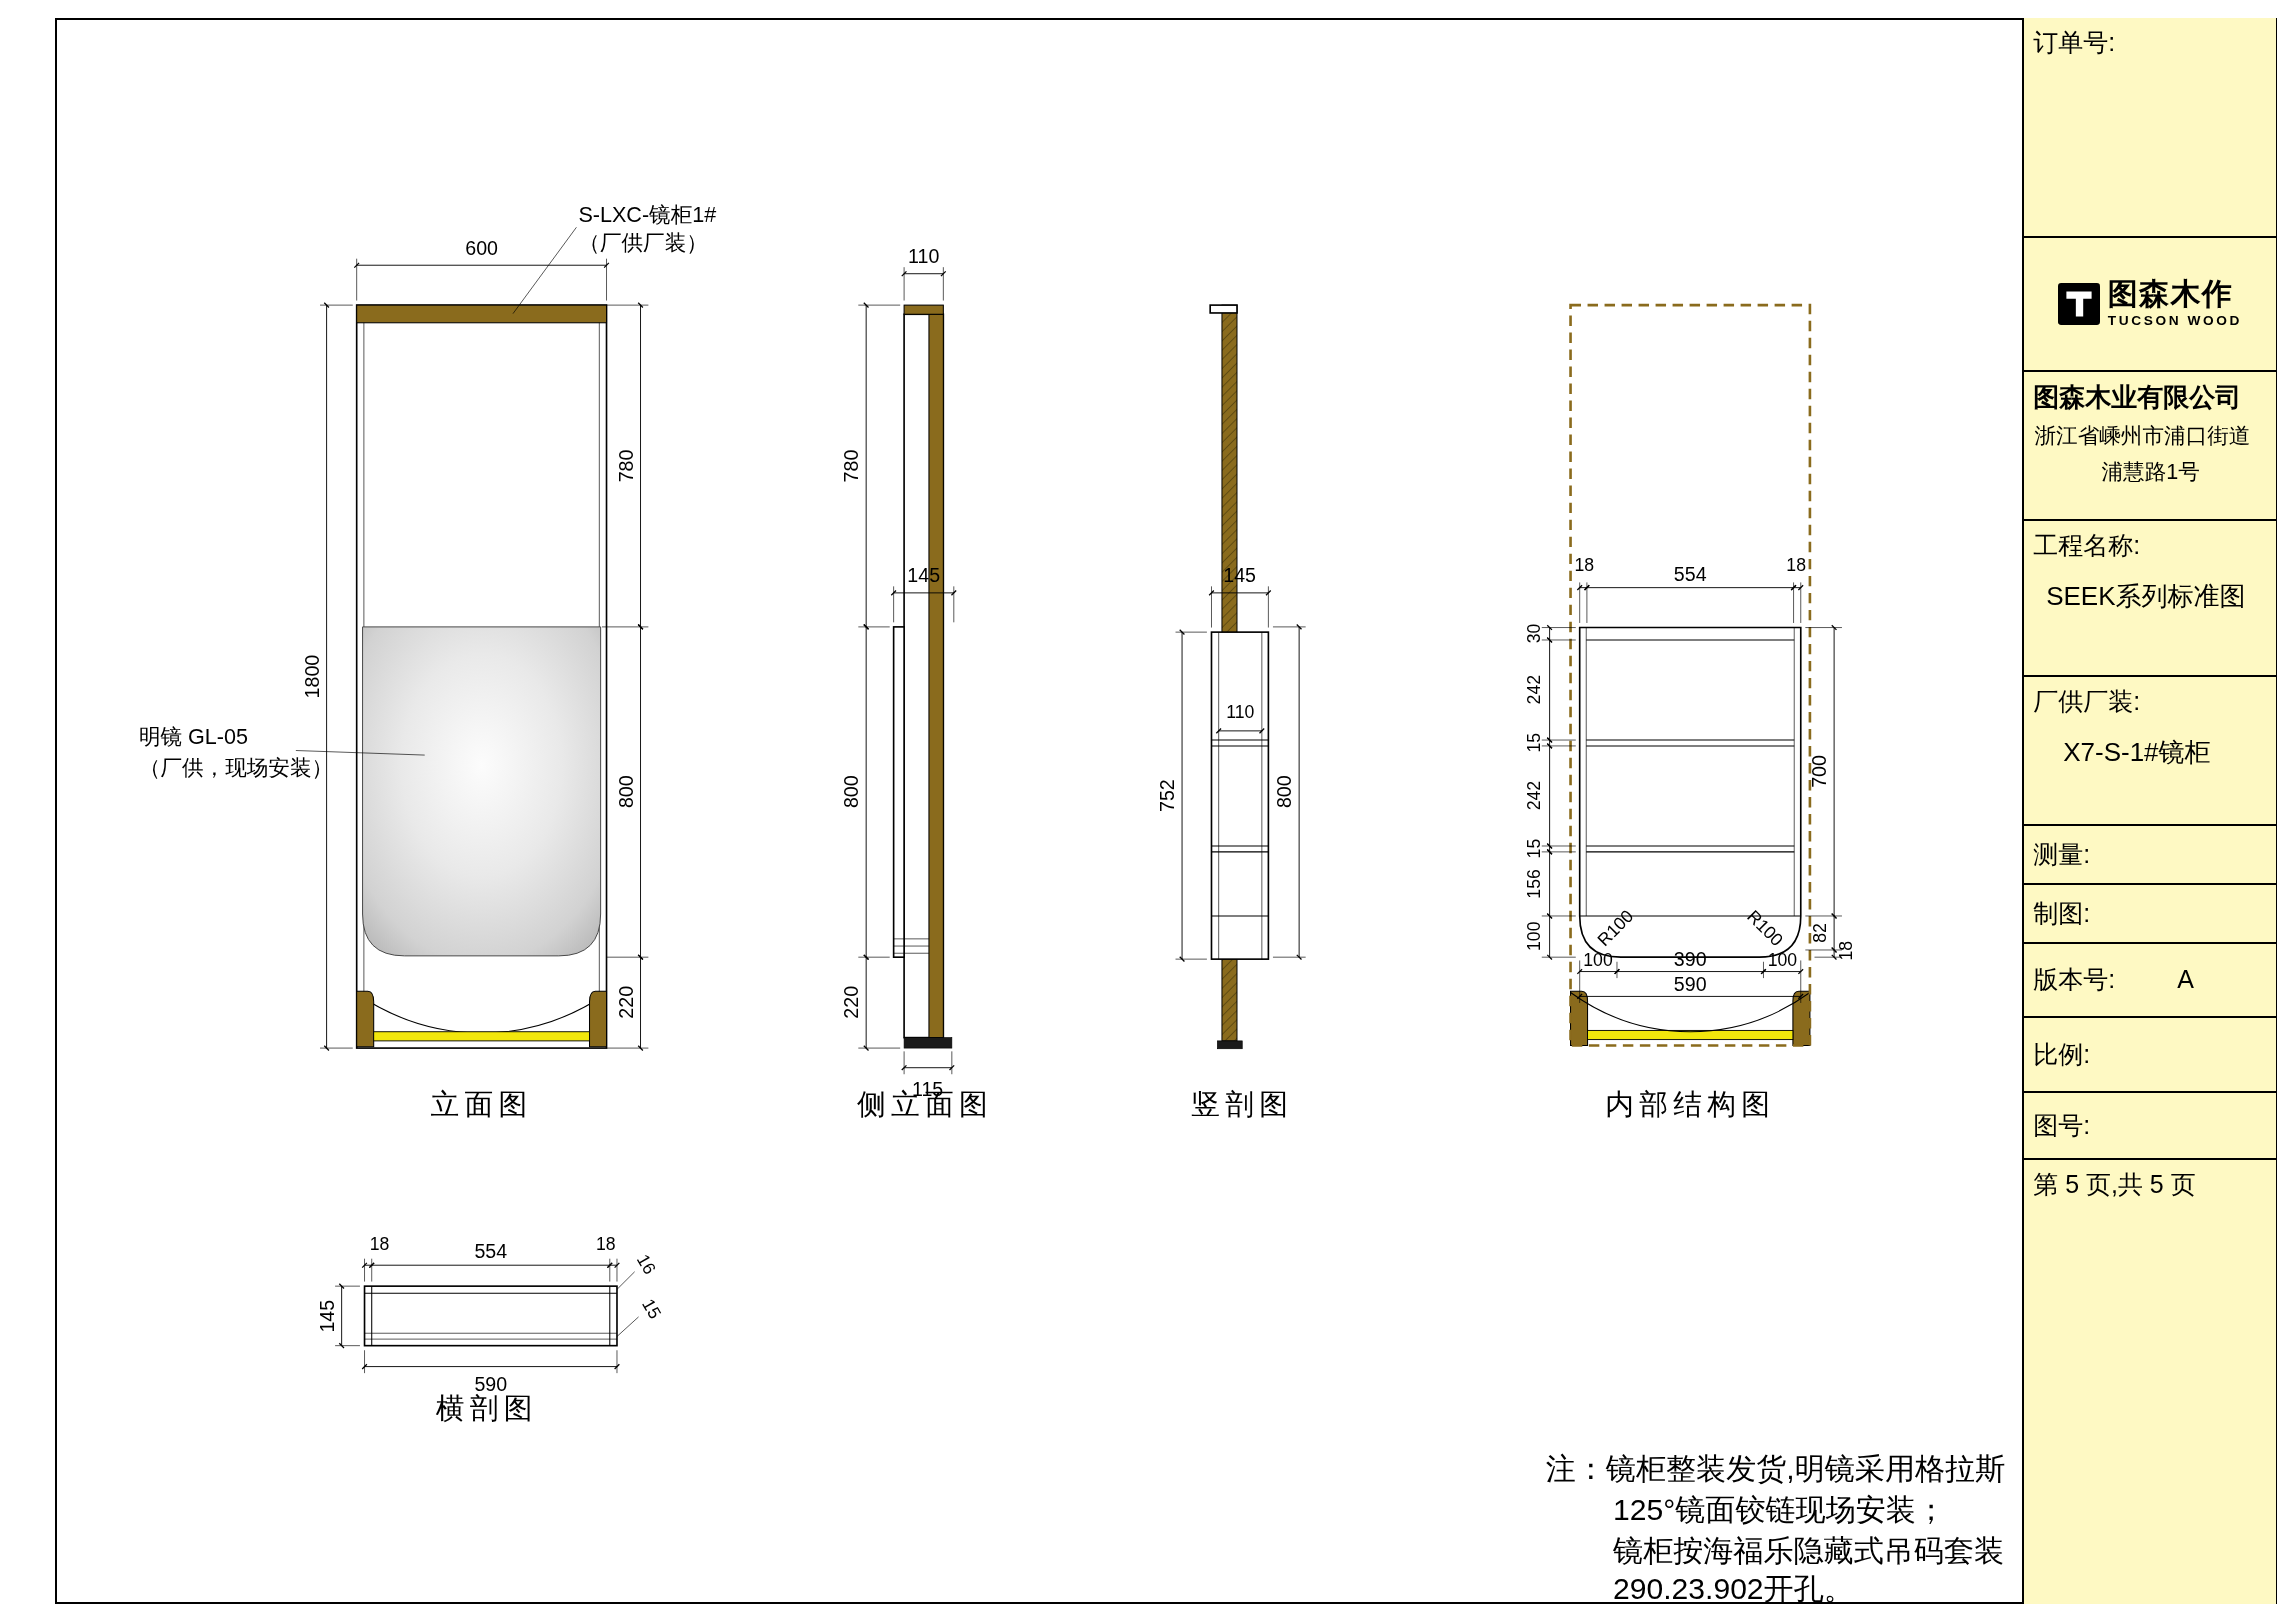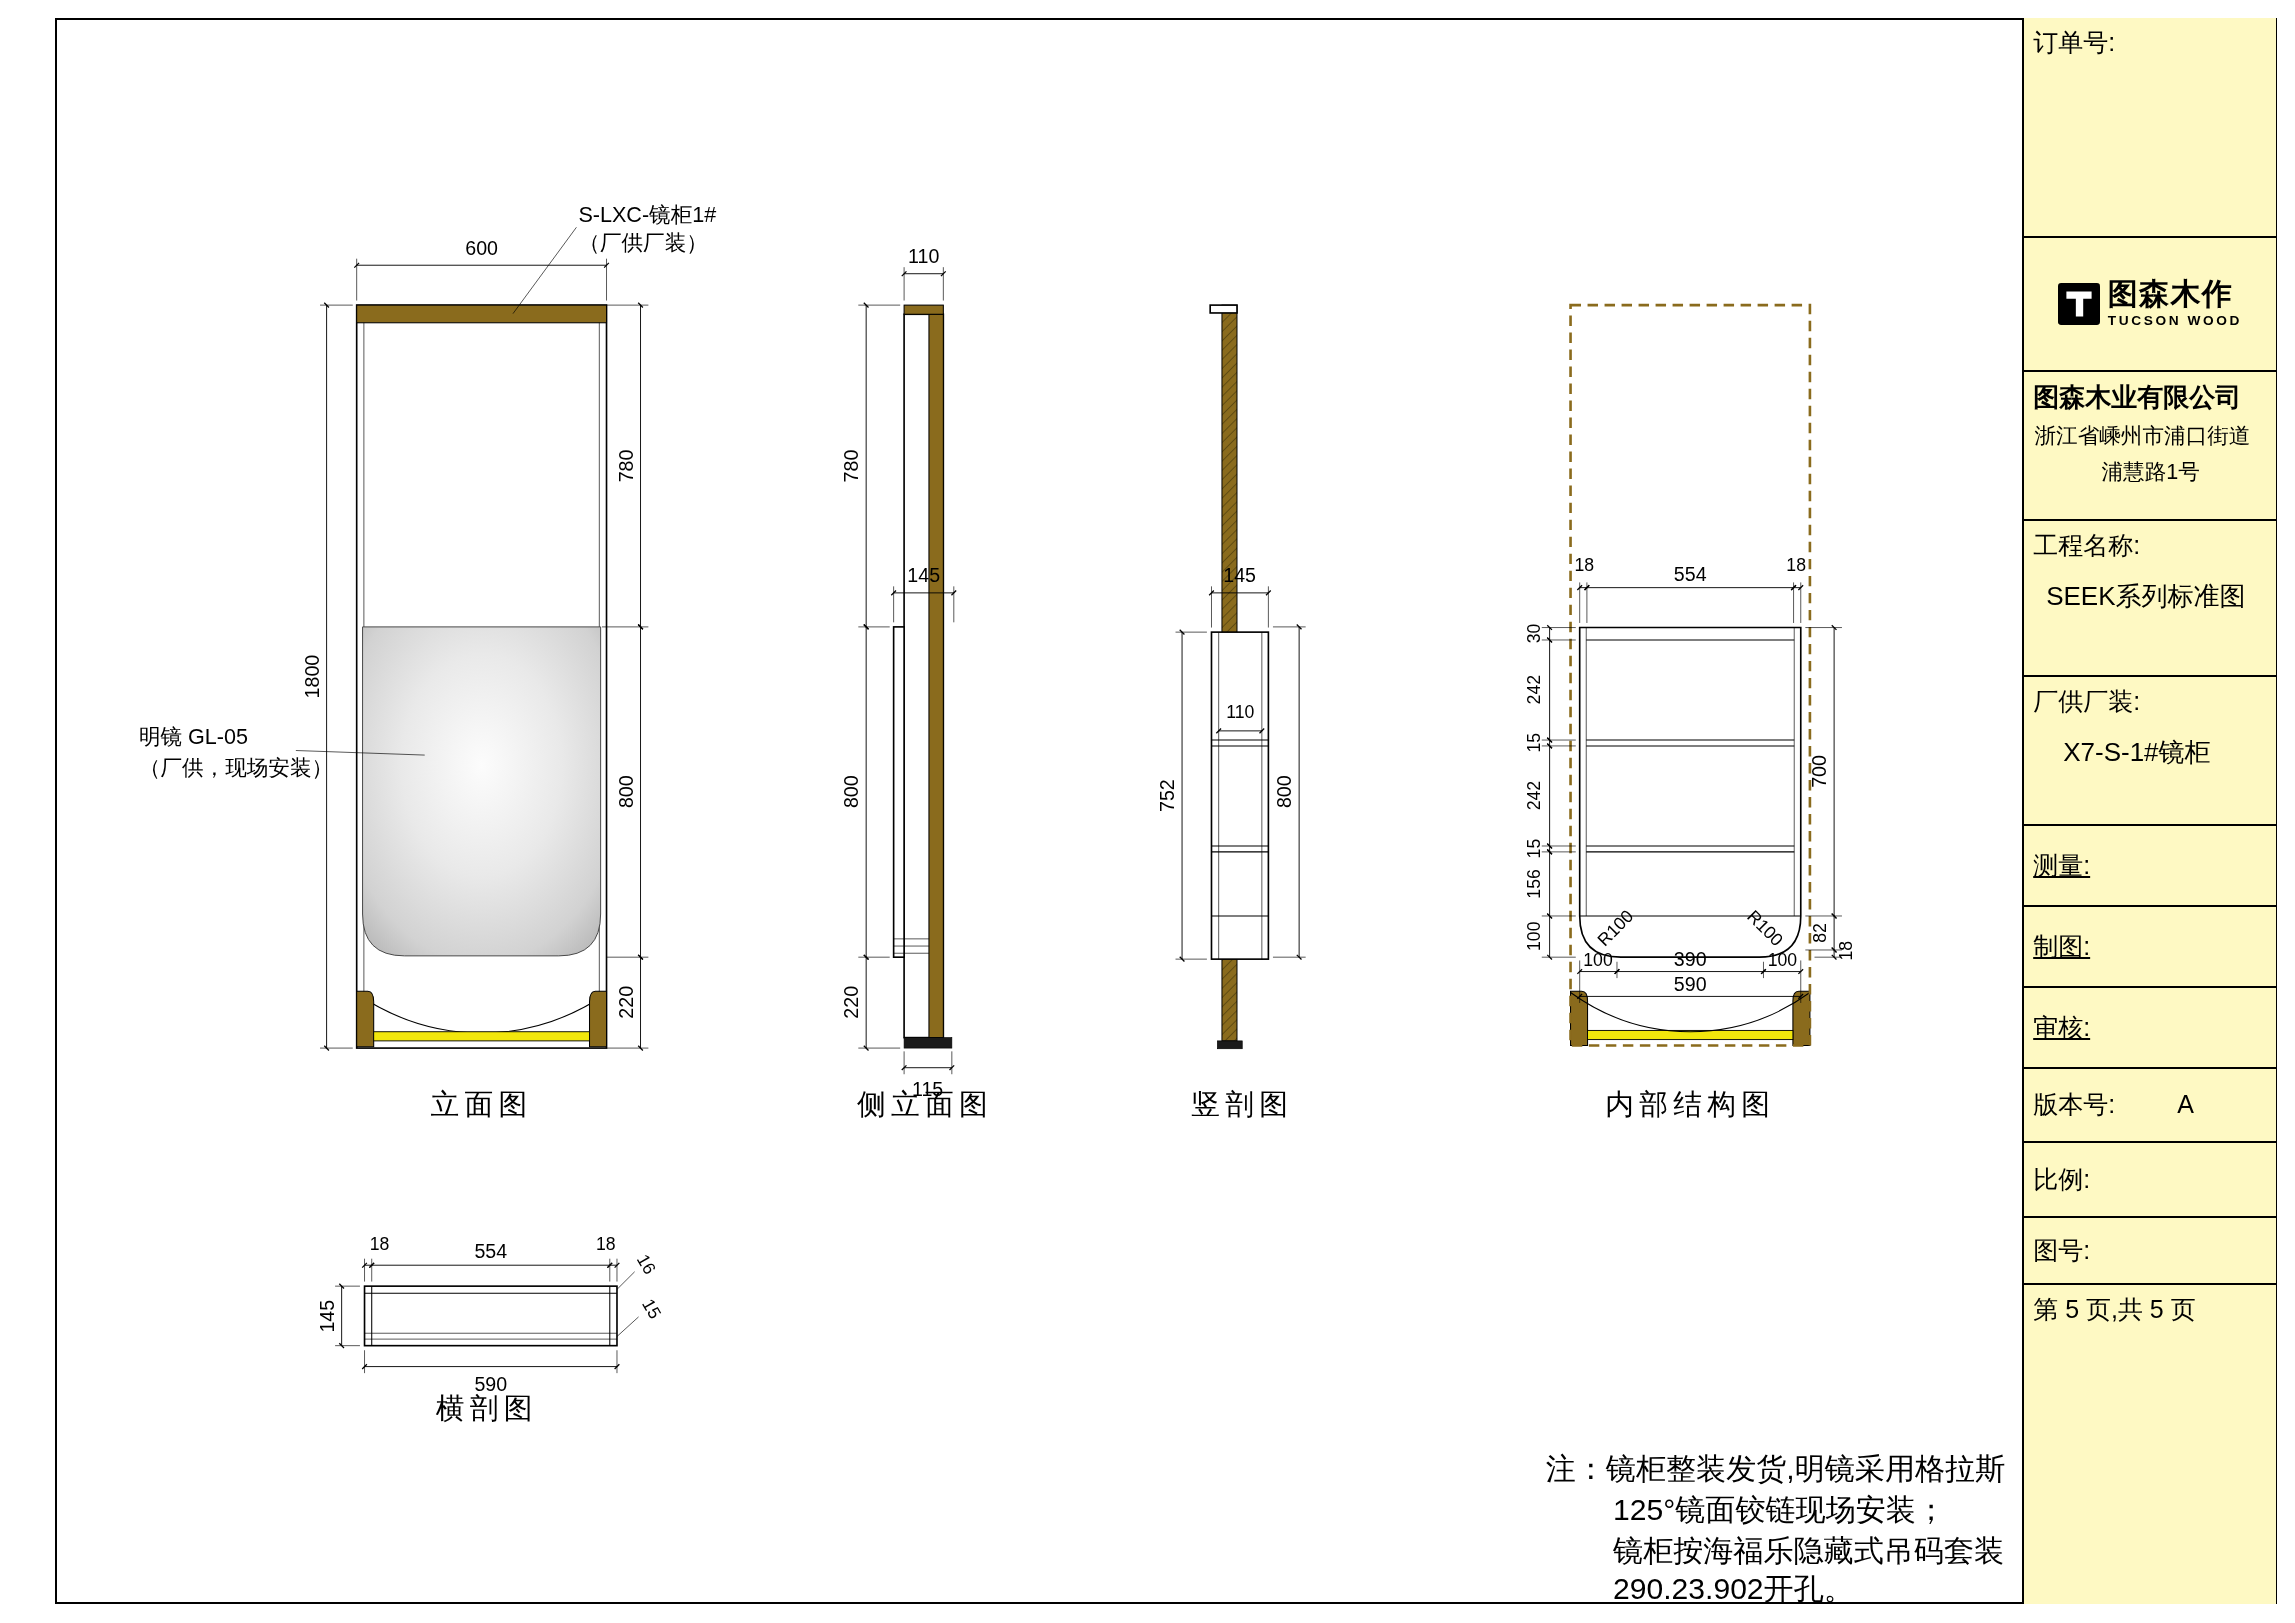--- a/index.html
+++ b/index.html
@@ -9,21 +9,21 @@
   .drawing{position:absolute;left:55px;top:17.7px;width:1967px;height:1586px;}
 
   
   .tblock{position:absolute;left:2022px;top:17.7px;width:254px;height:1586px;border-left:2.6px solid #000;box-sizing:border-box;display:flex;flex-direction:column;background:#fef9c3;}
   .tblock .row{border-bottom:2px solid #000;box-sizing:border-box;padding:7.9px 9.2px;font-size:25px;flex:none;overflow:hidden;}
   .r1{height:220px;}
   .r2{height:134px;display:flex;align-items:center;justify-content:center;}
   .r3{height:149px;}
   .r4{height:156px;}
   .r5{height:149px;}
-  .r6,.r7,.r8,.r9{height:81px;text-decoration:underline;}
+  .r6,.r7,.r8,.r9{height:59px;}
   .r10{height:74px;gap:15px;}
   .r11{height:201px;}
   .r12{height:75px;}
   .r13{height:67px;}
   .r14{height:50px;border-bottom:none !important;}
   .mid{display:flex;align-items:center;}
   .cname{font-weight:bold;font-size:26px;}
   .caddr{font-size:21.6px;margin-top:6.5px;padding-left:1.3px;}
   .c2{text-align:center;}
   .val{font-size:26px;padding:17px 0 0 13px;}
@@ -372,23 +372,20 @@
     <div class="row r5">
       <div>厂供厂装:</div>
       <div class="val2">X7-S-1#镜柜</div>
     </div>
     <div class="row r6 mid">
       <span>测量:</span>
     </div>
     <div class="row r7 mid">
       <span>制图:</span>
     </div>
-    <div class="row r8 mid">
-      <span>审核:</span>
-    </div>
     <div class="row r10 mid">
       <span>版本号:</span>
       <span class="ver">A</span>
     </div>
     <div class="row r12 mid">
       <span>比例:</span>
     </div>
     <div class="row r13 mid">
       <span>图号:</span>
     </div>

